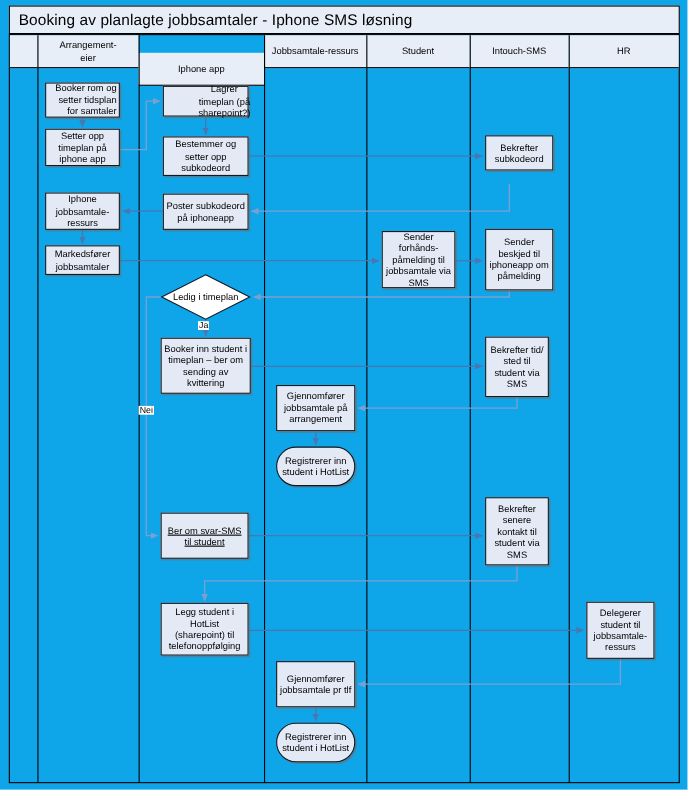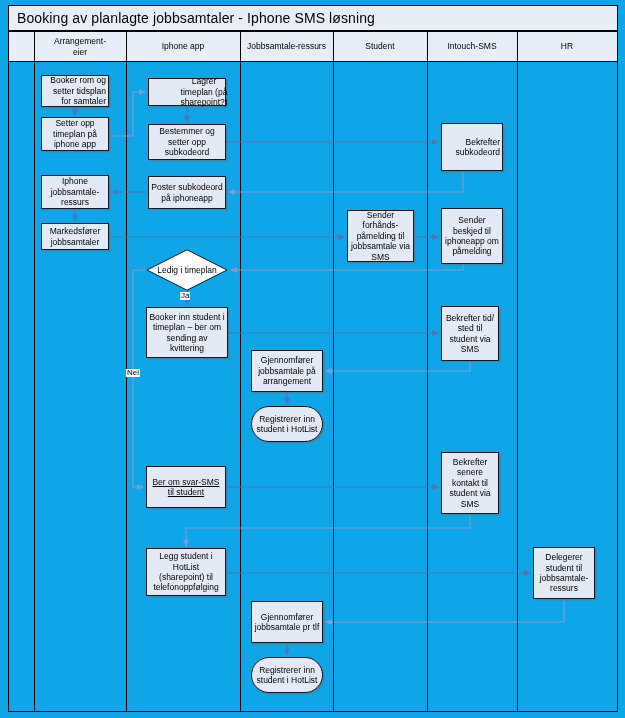--- a/index.html
+++ b/index.html
@@ -138,21 +138,21 @@
 
   <div id="title-bar">
     <span id="title-text">Booking av planlagte jobbsamtaler -  Iphone SMS løsning</span>
   </div>
 
   <div id="lane-frame">
     <div class="lane-header spacer" style="left:0px;width:25px;"></div>
     <div class="lane-header" style="left:25px;width:92px;">
       <span>Arrangement-<br>eier</span>
     </div>
-    <div class="lane-header" style="left:117px;width:114px;">
+    <div class="lane-header" style="left:117px;width:114px;margin-top:16px;">
       <span>Iphone app</span>
     </div>
     <div class="lane-header" style="left:231px;width:93px;">
       <span>Jobbsamtale-ressurs</span>
     </div>
     <div class="lane-header" style="left:324px;width:94px;">
       <span>Student</span>
     </div>
     <div class="lane-header" style="left:418px;width:90px;">
       <span>Intouch-SMS</span>
@@ -272,21 +272,21 @@
       <span>Gjennomfører jobbsamtale pr tlf</span>
     </div>
   <div class="shape terminator" style="left:251px;top:657px;width:72px;height:36px;">
       <span>Registrerer inn student i HotList</span>
     </div>
 
   <div class="shape" style="left:347px;top:210px;width:67px;height:52px;">
       <span>Sender forhånds-påmelding til jobbsamtale via SMS</span>
     </div>
 
-  <div class="shape" style="left:441px;top:123px;width:62px;height:48px;text-align:right;">
+  <div class="shape" style="left:441px;top:123px;width:62px;height:32px;">
       <span>Bekrefter subkodeord</span>
     </div>
   <div class="shape" style="left:441px;top:208px;width:62px;height:56px;">
       <span>Sender beskjed til iphoneapp om påmelding</span>
     </div>
   <div class="shape" style="left:441px;top:306px;width:58px;height:55px;">
       <span>Bekrefter tid/ sted til student via SMS</span>
     </div>
   <div class="shape" style="left:441px;top:452px;width:58px;height:62px;">
       <span>Bekrefter senere kontakt til student via SMS</span>

